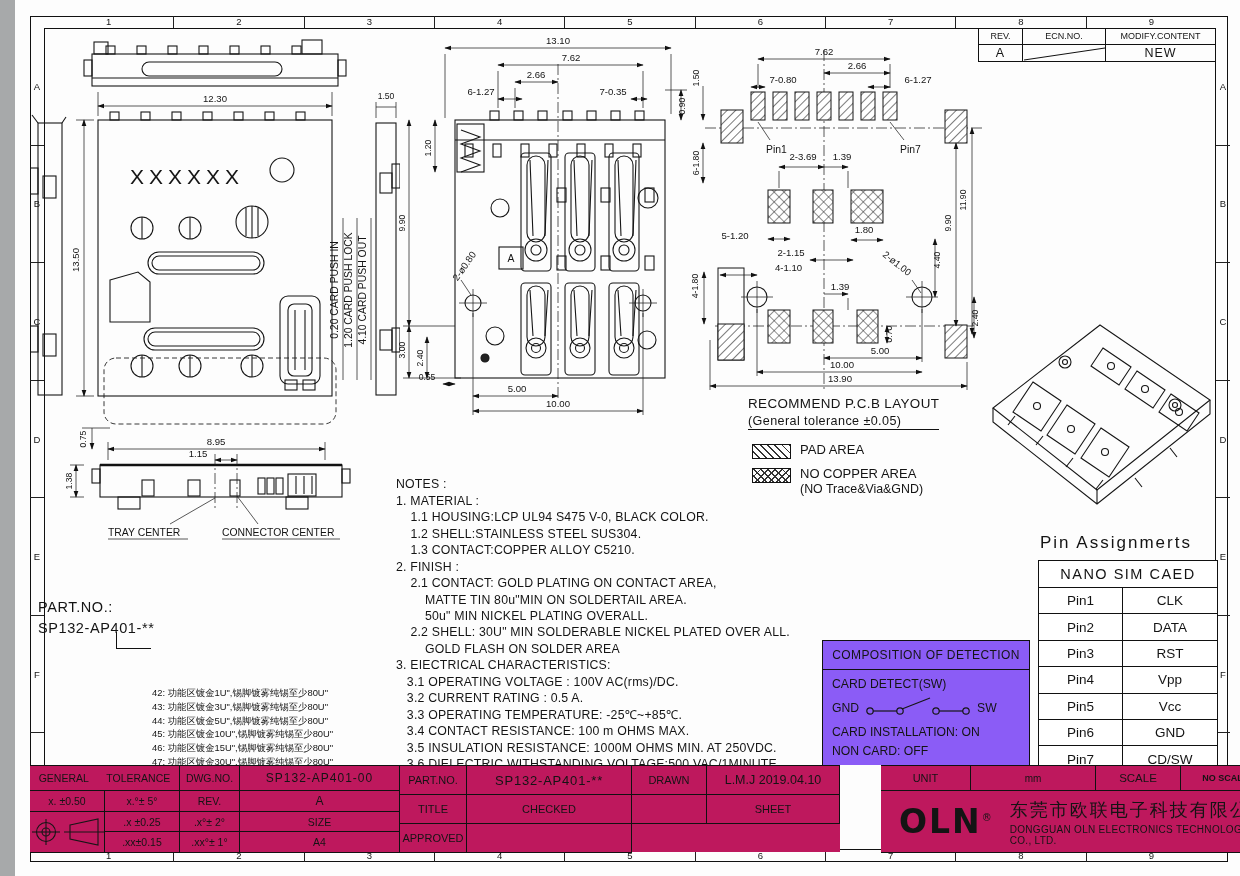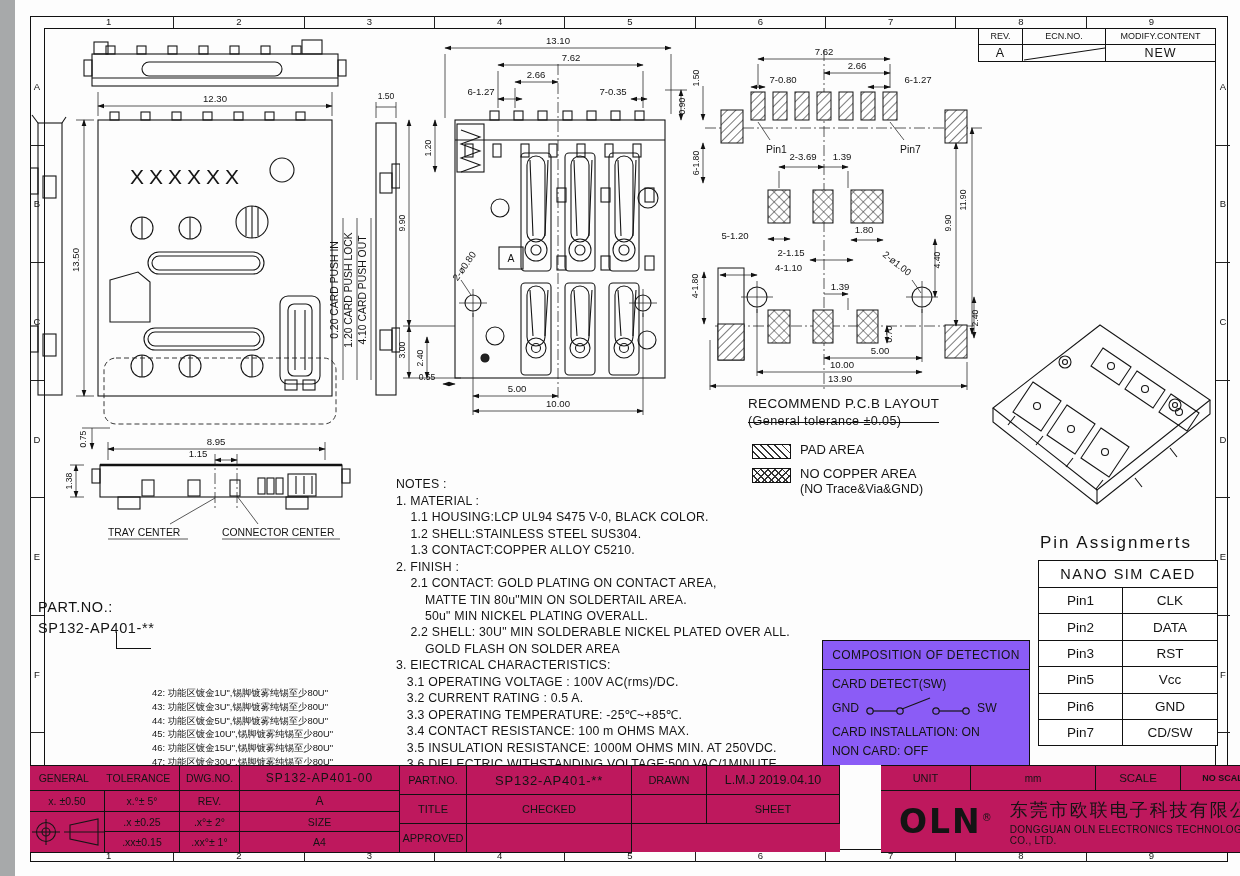--- a/index.html
+++ b/index.html
@@ -28,21 +28,21 @@
   .pr div{display:flex;align-items:center;justify-content:center;font-size:13.5px}
   .pr div:first-child{border-right:1px solid #111}
   
   .det{position:absolute;left:822px;top:640px;width:208px;height:125px;border:1.2px solid #111;border-bottom:none;box-sizing:border-box;background:#8b5cf6}
   .det .t{height:28px;border-bottom:1.1px solid #111;display:flex;align-items:center;justify-content:center;font-size:12px;letter-spacing:.4px}
   .det .b{padding:5px 9px;font-size:12.2px;line-height:1.5}
   
   .notes{position:absolute;left:396px;top:427px;font-size:12.3px;line-height:16.45px;white-space:pre;letter-spacing:.2px}
   
   .pcbt{position:absolute;left:748px;top:396px;font-size:13.4px;letter-spacing:.4px}
-  .pcbt .u{border-bottom:1.2px solid #111;padding-bottom:11px}
+  .pcbt .u{border-bottom:1.2px solid #111;padding-bottom:18px}
   .pcbt .s{font-size:12.6px;margin-top:3px}
   .leg{position:absolute;left:752px;top:442px;font-size:13px}
   .leg .row{display:flex;align-items:flex-start;margin-bottom:7px}
   .sw{display:inline-block;width:37px;height:13px;border:1px solid #111;margin-right:9px;margin-top:2px;flex:none}
   .sw.d{background:repeating-linear-gradient(45deg,transparent 0 4px,#333 4px 5px)}
   .sw.x{background:repeating-linear-gradient(45deg,transparent 0 4px,#333 4px 5px),
                     repeating-linear-gradient(-45deg,transparent 0 4px,#333 4px 5px)}
   
   .partno{position:absolute;left:38px;top:597px;font-size:14.5px;line-height:21px;letter-spacing:.6px}
   .popt{position:absolute;left:152px;top:644px;font-size:9.4px;line-height:13.9px;white-space:pre}
@@ -604,20 +604,24 @@
         <div class="pr">
           <div>Pin2</div>
           <div>DATA</div>
         </div>
 
         <div class="pr">
           <div>Pin3</div>
           <div>RST</div>
         </div>
 
+        <div class="pr">
+          <div>Pin4</div>
+          <div>Vpp</div>
+        </div>
 
         <div class="pr">
           <div>Pin5</div>
           <div>Vcc</div>
         </div>
 
         <div class="pr">
           <div>Pin6</div>
           <div>GND</div>
         </div>

